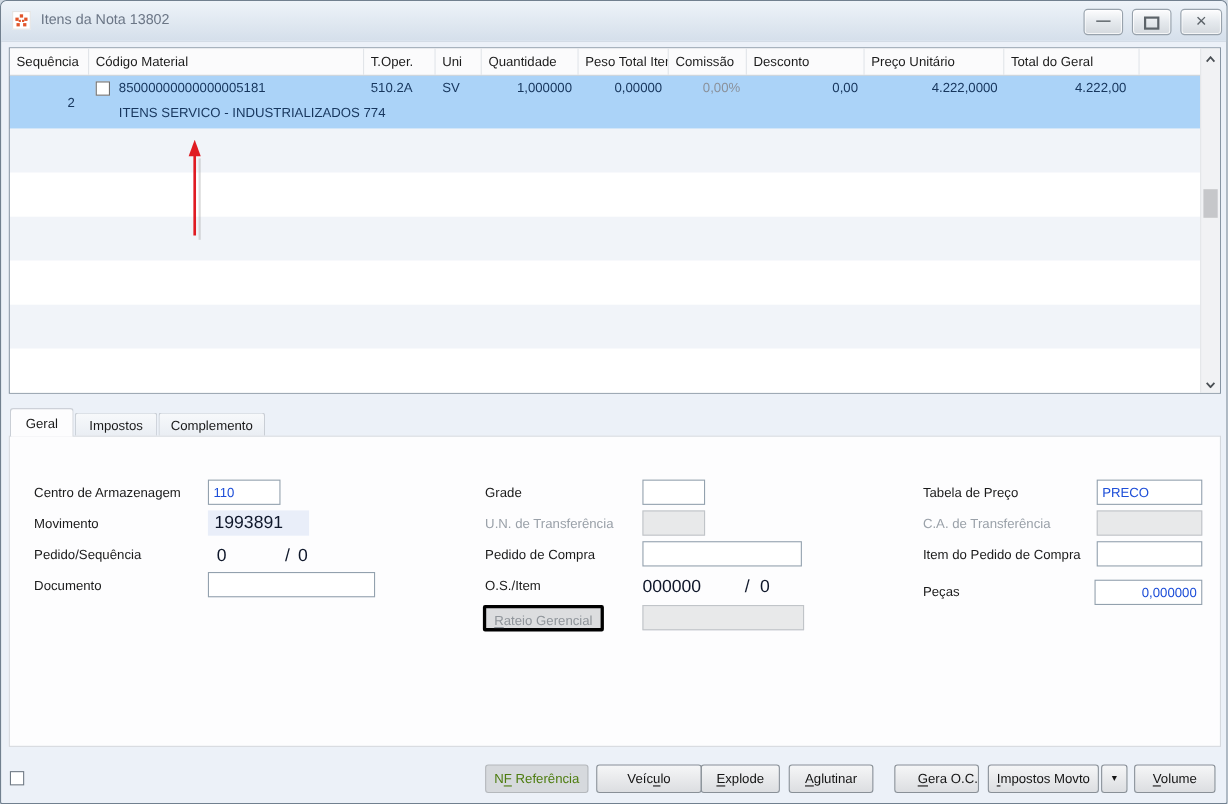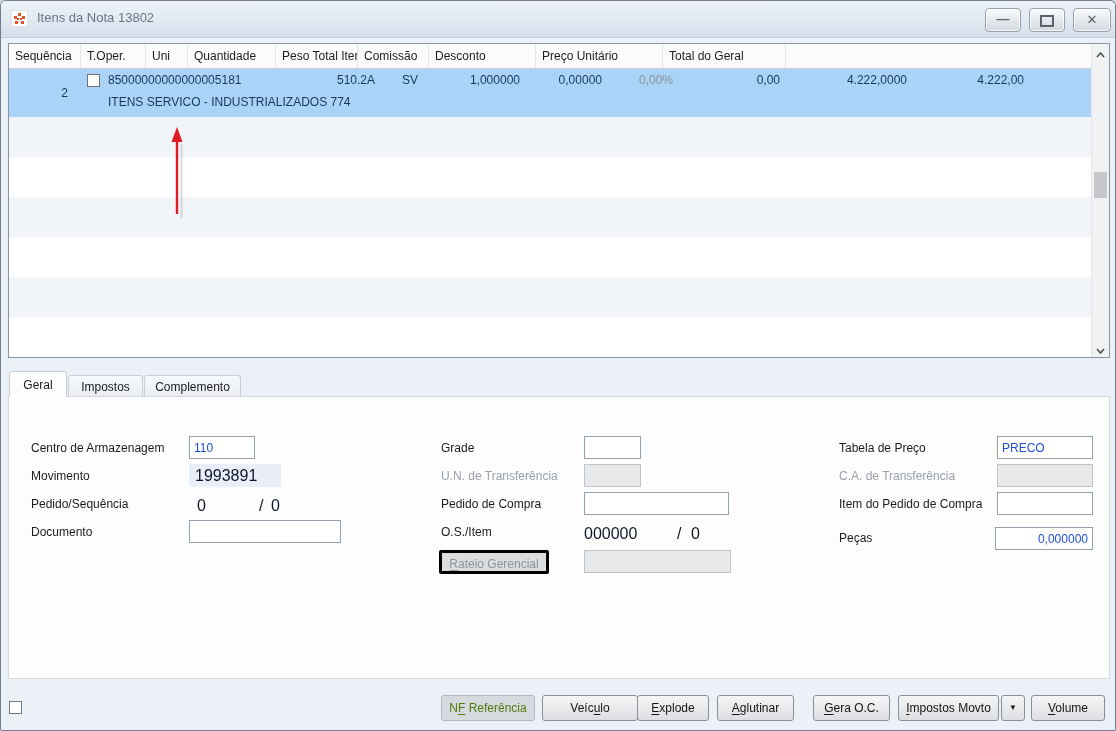--- a/index.html
+++ b/index.html
@@ -74,21 +74,21 @@
   .fcbx{position:absolute;left:8px;top:700px;width:13px;height:13px;background:#fff;border:1px solid #6f7a85;box-sizing:border-box;}
   .fcbl{position:absolute;left:25px;top:740px;font-size:12px;color:#111;}
   .btn{position:absolute;top:694px;height:26px;box-sizing:border-box;border:1px solid #899097;border-radius:3px;
        background:linear-gradient(#f5f6f7,#eaebed 45%,#dcdee1);font-size:12px;color:#141414;text-align:center;
        line-height:24px;cursor:default;white-space:nowrap;}
   .btn.disabled{background:#d6d9dd;color:#4d7c0f;border-color:#b4b8bc;}
   .b-nf{left:440px;width:94px;}
   .b-ve{left:541px;width:96px;}
   .b-ex{left:636px;width:72px;}
   .b-ag{left:716px;width:77px;}
-  .b-ge{left:812px;width:77px;}
+  .b-ge{left:812px;width:77px;text-align:right;}
   .b-im{left:897px;width:101px;}
   .b-dd{left:1000px;width:24px;font-size:8px;}
   .b-vo{left:1030px;width:74px;}
   u{text-underline-offset:2px;}
 </style>
 </head>
 <body>
 
 <div class="window">
 
@@ -108,20 +108,21 @@
     </span>
     <span class="title">Itens da Nota 13802</span>
     <span class="winbtn min"><span>—</span></span>
     <span class="winbtn max"><span class="sq"></span></span>
     <span class="winbtn close"><span>✕</span></span>
   </div>
 
   <div class="grid">
     <div class="ghead">
       <span class="hc c1">Sequência</span>
+      <span class="hc c2">Código Material</span>
       <span class="hc c3">T.Oper.</span>
       <span class="hc c4">Uni</span>
       <span class="hc c5">Quantidade</span>
       <span class="hc c6">Peso Total Item</span>
       <span class="hc c7">Comissão</span>
       <span class="hc c8">Desconto</span>
       <span class="hc c9">Preço Unitário</span>
       <span class="hc c10">Total do Geral</span>
       <span class="hc cf"></span>
     </div>

